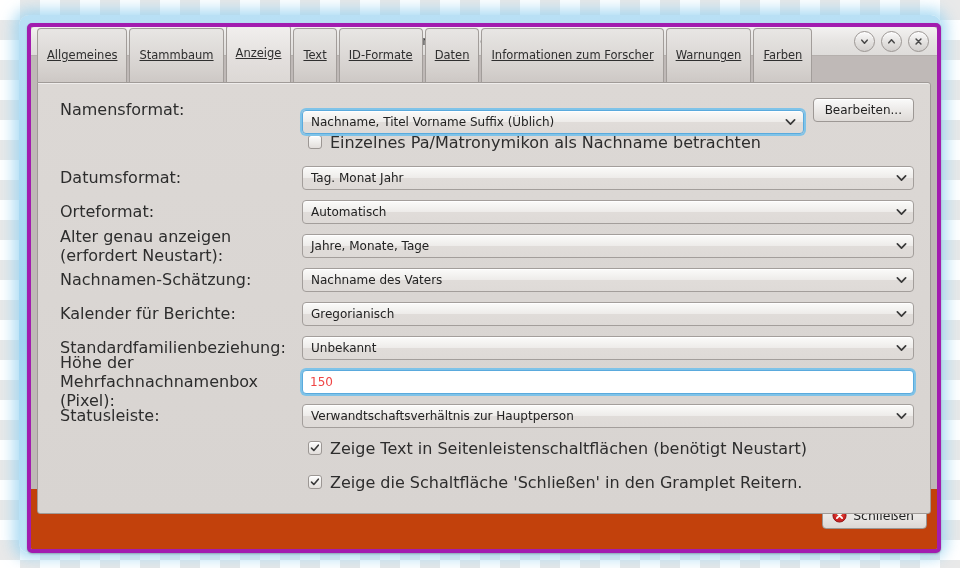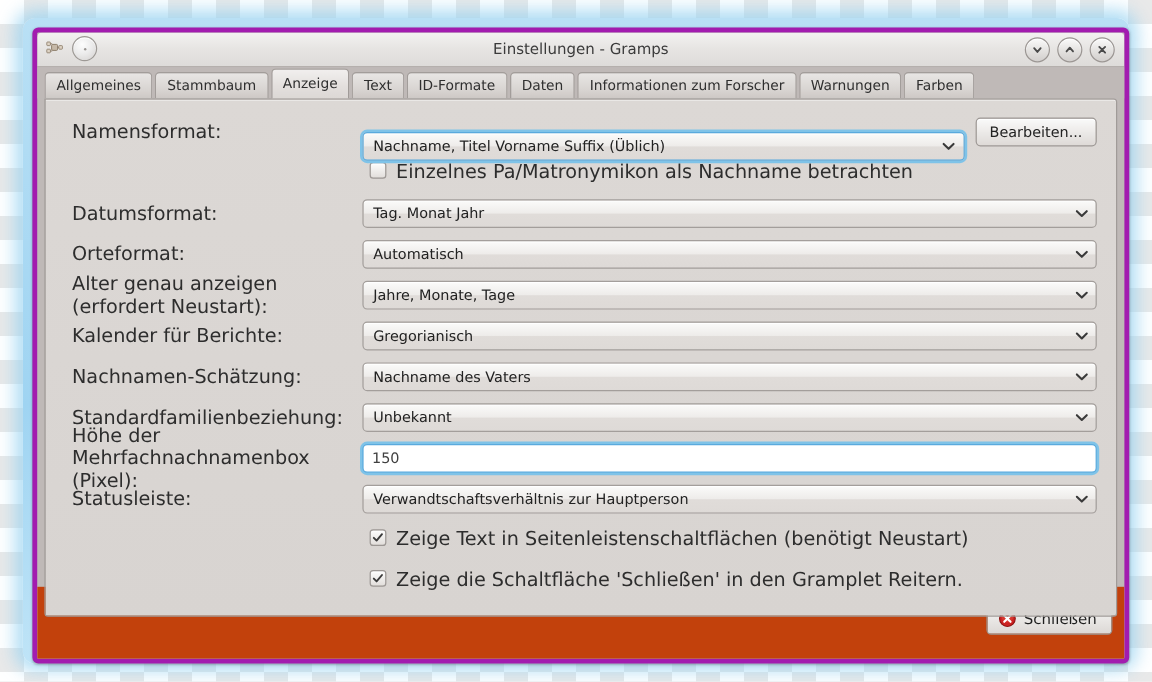--- a/index.html
+++ b/index.html
@@ -110,30 +110,31 @@
     height: 26px;
     padding-left: 6px;
     background: #bfb9b7;
     display: flex;
     align-items: flex-end;
     gap: 2px;
   }
   .tab {
     height: 21px;
     line-height: 20px;
-    padding: 0 9px;
+    padding: 16px 9px;
     font-size: 11.5px;
     color: #2f2f2f;
     background: linear-gradient(to bottom, #e8e6e4, #d7d3d0 70%, #cdc8c5);
     border: 1px solid #a29d9a;
     border-bottom: none;
     border-radius: 4px 4px 0 0;
     cursor: pointer;
     position: relative;
     top: 0;
+    text-decoration: underline;
   }
   .tab.active {
     height: 24px;
     line-height: 23px;
     background: linear-gradient(to bottom, #f1efee, #e3dfdd 60%, #dcd8d5);
     border-color: #a09b98;
     z-index: 3;
   }
 
   
@@ -204,21 +205,21 @@
   
   .entry {
     width: 613px;
     height: 24px;
     box-sizing: border-box;
     background: #ffffff;
     border: 1px solid #5aaadd;
     box-shadow: 0 0 0 2px #7fc3e8;
     border-radius: 4px;
     font-size: 12px;
-    color: #404040;
+    color: #ef4444;
     padding: 0 7px;
     font-family: "DejaVu Sans", "Liberation Sans", sans-serif;
   }
 
   .btn-edit {
     margin-left: 9px;
     height: 24px;
     padding: 0 11px;
     font-size: 12px;
     color: #222;
@@ -390,35 +391,35 @@
           <span class="val">Jahre, Monate, Tage</span>
           <span class="chev">
             <svg width="11" height="8" viewBox="0 0 12 8">
                 <path d="M1.5 1.8L6 6.2 10.5 1.8" fill="none" stroke="currentColor" stroke-width="1.9" stroke-linecap="round" stroke-linejoin="round"></path>
               </svg>
           </span>
         </div>
       </div>
 
       <div class="row">
+        <div class="lbl">Nachnamen-Schätzung:</div>
+        <div class="combo wide">
+          <span class="val">Nachname des Vaters</span>
+          <span class="chev">
+            <svg width="11" height="8" viewBox="0 0 12 8">
+                <path d="M1.5 1.8L6 6.2 10.5 1.8" fill="none" stroke="currentColor" stroke-width="1.9" stroke-linecap="round" stroke-linejoin="round"></path>
+              </svg>
+          </span>
+        </div>
+      </div>
+
+      <div class="row">
         <div class="lbl">Kalender für Berichte:</div>
         <div class="combo wide">
           <span class="val">Gregorianisch</span>
-          <span class="chev">
-            <svg width="11" height="8" viewBox="0 0 12 8">
-                <path d="M1.5 1.8L6 6.2 10.5 1.8" fill="none" stroke="currentColor" stroke-width="1.9" stroke-linecap="round" stroke-linejoin="round"></path>
-              </svg>
-          </span>
-        </div>
-      </div>
-
-      <div class="row">
-        <div class="lbl">Nachnamen-Schätzung:</div>
-        <div class="combo wide">
-          <span class="val">Nachname des Vaters</span>
           <span class="chev">
             <svg width="11" height="8" viewBox="0 0 12 8">
                 <path d="M1.5 1.8L6 6.2 10.5 1.8" fill="none" stroke="currentColor" stroke-width="1.9" stroke-linecap="round" stroke-linejoin="round"></path>
               </svg>
           </span>
         </div>
       </div>
 
       <div class="row">
         <div class="lbl">Standardfamilienbeziehung:</div>

